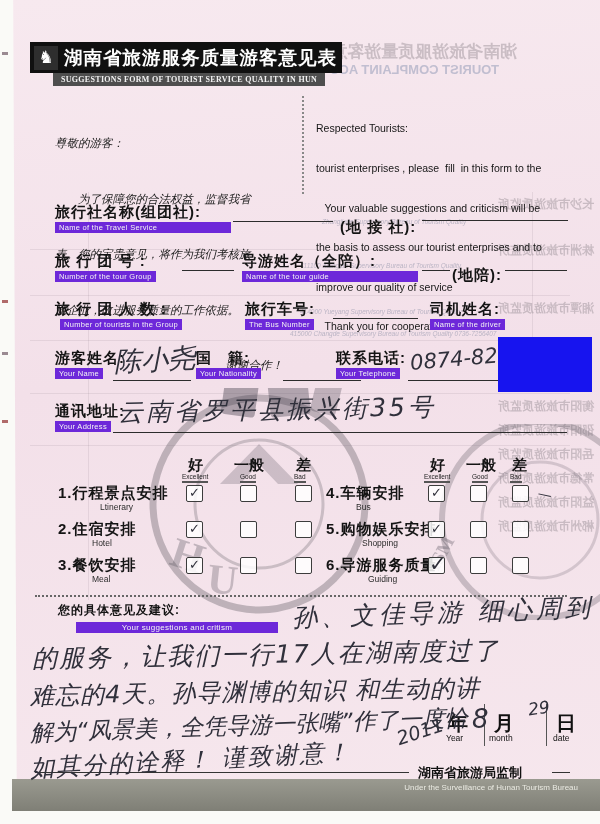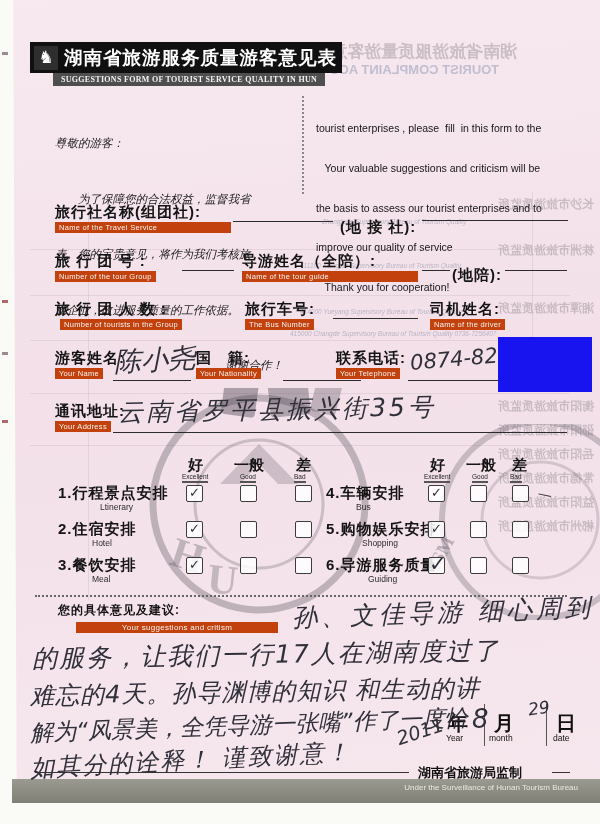--- a/index.html
+++ b/index.html
@@ -30,21 +30,21 @@
 
   
   #intro-cn { left:55px; top:97px; width:242px; font-size:11.5px; font-style:italic; color:#222;
     line-height:18.5px; white-space:pre-wrap; }
   #intro-cn > div:last-child { text-align:right; padding-right:14px; }
   #intro-divider { left:302px; top:96px; height:98px; border-left:2px dotted #888; width:0; }
   #intro-en { left:316px; top:96px; width:260px; font-size:10.5px; color:#161616; line-height:13.2px; white-space:pre; }
 
   
   .lbl { position:absolute; font-weight:bold; color:#141414; font-size:15px; letter-spacing:1px; white-space:nowrap; z-index:3; }
-  .sub { position:absolute; background:#c2410c; color:#f4f4f4; font-size:7.5px; padding:1px 4px;
+  .sub { position:absolute; background:#6d28d9; color:#f4f4f4; font-size:7.5px; padding:1px 4px;
     letter-spacing:.3px; white-space:nowrap; z-index:3; }
   .sub-plain { position:absolute; color:#2c2c2c; font-size:8.5px; white-space:nowrap; z-index:3; }
   .uline { position:absolute; border-bottom:1.2px solid #2c2c2c; z-index:3; }
 
   
   .hw { position:absolute; font-family:"DejaVu Sans",cursive; font-style:italic; color:#30303b; white-space:nowrap; z-index:4; }
 
   
   .cb { position:absolute; width:17px; height:17px; border:1.5px solid #3c3c3c; border-radius:2px;
     background:rgba(255,255,255,.85); text-align:center; line-height:14px; font-size:13px; color:#2f2f3a; z-index:3; }
@@ -56,21 +56,21 @@
 
   
   .date-cn { position:absolute; font-weight:bold; font-size:20px; color:#111; z-index:3; }
   .date-en { position:absolute; font-size:8.5px; color:#111; z-index:3; }
   .date-div { position:absolute; width:1px; background:#555; height:42px; z-index:3; }
 
   
   #footer-rule { left:35px; top:772px; width:374px; border-top:1.5px solid #333; z-index:3; }
   #footer-label { left:418px; top:764px; font-weight:bold; font-size:13px; color:#111; white-space:nowrap; z-index:3; }
   #footer-rule2 { left:552px; top:772px; width:18px; border-top:1.5px solid #333; z-index:3; }
-  #footer-bar { left:12px; top:779px; width:588px; height:24px;
+  #footer-bar { left:12px; top:779px; width:588px; height:32px;
     background:linear-gradient(180deg,#9a9a90,#7f7f76); z-index:3; }
   #footer-bar-text { position:absolute; right:22px; top:4px; font-size:8px; color:#eaeae2; white-space:nowrap; }
 
   #redaction { left:498px; top:337px; width:94px; height:55px; background:#1714ef; z-index:5; }
 
   svg.stamp { position:absolute; z-index:2; }
 </style>
 </head>
 <body>
 
@@ -130,20 +130,21 @@
 
 <div class="abs z3" id="intro-cn">
   <div>尊敬的游客：</div>
   <div>　　为了保障您的合法权益，监督我省</div>
   <div>表。您的宝贵意见，将作为我们考核旅</div>
   <div>游企业，改进服务质量的工作依据。</div>
   <div>谢谢合作！</div>
 </div>
 <div class="abs z3" id="intro-divider"></div>
 <div class="abs z3" id="intro-en">
+  <div>Respected Tourists:</div>
   <div>tourist enterprises , please  fill  in this form to the</div>
   <div>   Your valuable suggestions and criticism will be</div>
   <div>the basis to assess our tourist enterprises and to</div>
   <div>improve our quality of service</div>
   <div>   Thank you for cooperation!</div>
 </div>
 
 <div class="lbl" style="left:55px;top:203px;">旅行社名称(组团社):</div>
 <div class="sub" style="left:55px;top:222px;width:176px;">Name of the Travel Service</div>
 <div class="uline" style="left:233px;top:221px;width:100px;"></div>

